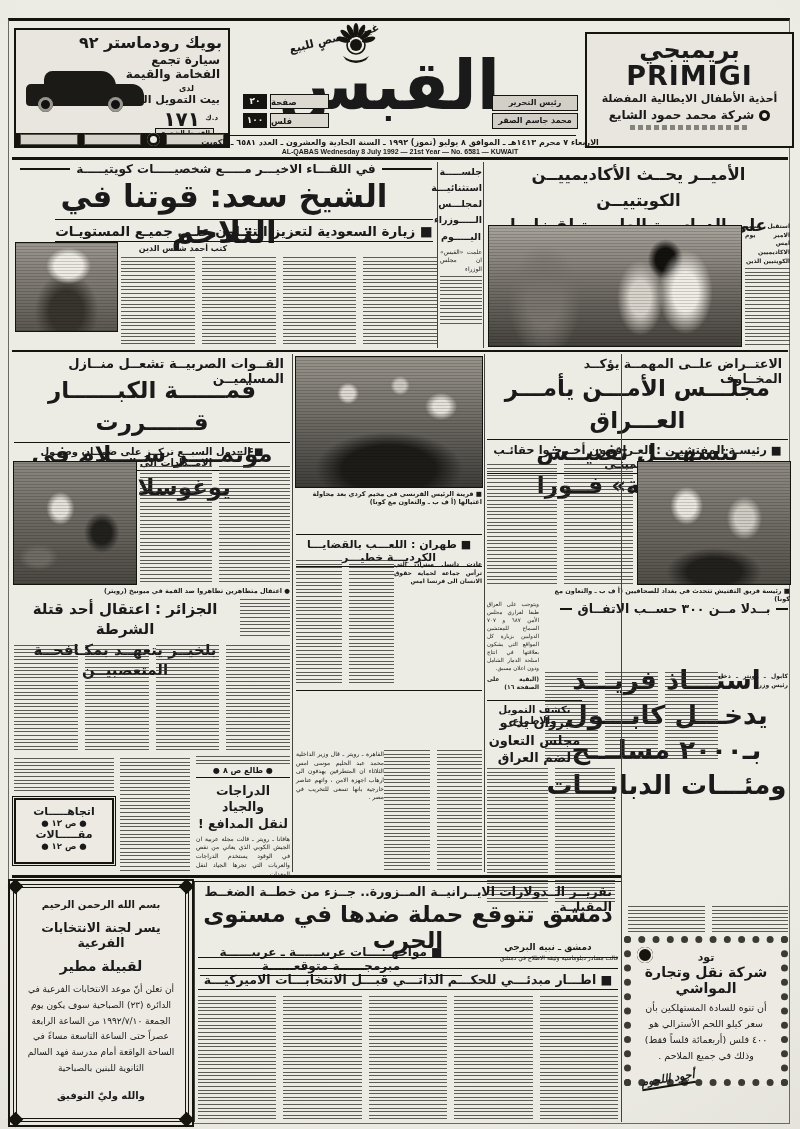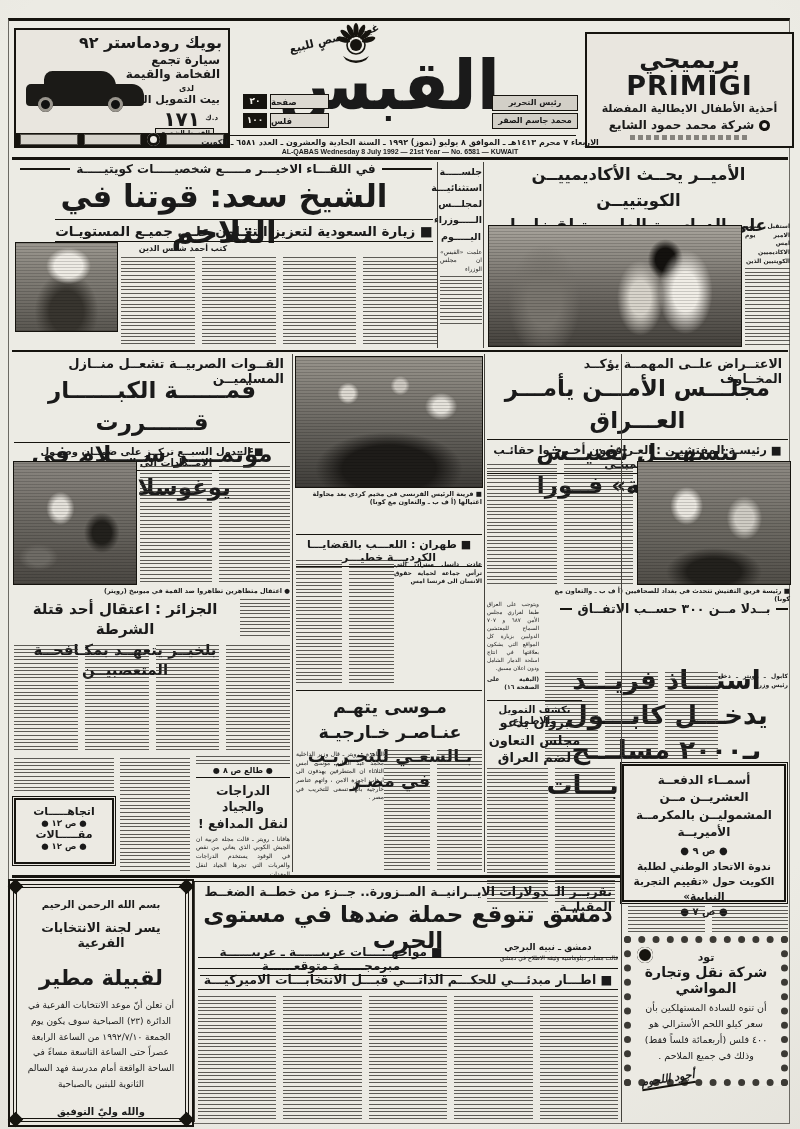--- a/index.html
+++ b/index.html
@@ -134,21 +134,21 @@
   </div>
   <div class="abs" style="left:243px;top:113px;width:86px;height:15px;display:flex;gap:3px;">
     <div class="wordbox">فلس</div>
     <div class="numbox">١٠٠</div>
   </div>
 
   <div class="abs edbox" style="left:492px;top:95px;width:84px;height:14px;">رئيس التحرير</div>
   <div class="abs edbox" style="left:492px;top:113px;width:84px;height:14px;">محمد جاسم الصقر</div>
 
   <div class="abs adbox" style="left:585px;top:32px;width:205px;height:112px;">
-    <div class="b c" style="font-size:24px;margin-top:12px;">بريميجي</div>
+    <div class="b c" style="font-size:24px;margin-top:2px;">بريميجي</div>
     <div class="b c" style="font-size:27px;letter-spacing:1px;margin-top:-4px;">PRIMIGI</div>
     <div class="b c" style="font-size:11px;margin-top:1px;">أحذية الأطفال الايطالية المفضلة</div>
     <div class="c" style="margin-top:3px;display:flex;align-items:center;justify-content:center;gap:5px;">
       <span class="circlogo" style="width:11px;height:11px;"></span>
       <span class="b" style="font-size:12px;">شركة محمد حمود الشايع</span>
     </div>
     <div style="margin:3px auto 0;width:120px;height:5px;opacity:.55;background:repeating-linear-gradient(90deg,#34322d 0 5px,rgba(0,0,0,0) 5px 8px);"></div>
   </div>
 
   <div class="abs hr" style="left:230px;top:135px;width:346px;height:1px;"></div>
@@ -242,43 +242,33 @@
 
   <div class="abs b c" style="left:487px;top:700px;width:95px;font-size:10px;border-top:1.5px solid #16140f;padding-top:3px;">تكشف التمويل والاطماع</div>
   <div class="abs b c" style="left:487px;top:714px;width:95px;font-size:13px;line-height:1.35;">برزان يدعو مجلس التعاون لضم العراق</div>
   <div class="abs" style="left:487px;top:768px;width:128px;height:136px;">
     <div class="cols">
         <i class="col"></i>
         <i class="col"></i>
       </div>
   </div>
 
-  <div class="abs pgbox" style="left:622px;top:764px;width:164px;height:138px;padding:6px 6px;box-sizing:border-box;">
-    <div style="font-size:12px;line-height:1.45;">أسمــاء الدفعــة العشريــن مــن المشموليــن بالمكرمــة الأميريــة</div>
-    <div style="font-size:10px;margin:3px 0;">●  ص ٩  ●</div>
-    <div style="font-size:10.5px;line-height:1.45;">ندوة الاتحاد الوطني لطلبة الكويت حول «تقييم التجربة النيابية»</div>
-    <div style="font-size:10px;margin-top:2px;">●  ص ٧  ●</div>
-  </div>
 
   <div class="abs photo ph-crowd" style="left:296px;top:357px;width:186px;height:130px;"></div>
   <div class="abs cap" style="left:296px;top:490px;width:186px;">■ قرينة الرئيس الفرنسي في مخيم كردي بعد محاولة اغتيالها   (أ ف ب ـ والتعاون مع كونا)</div>
   <div class="abs subbar" style="left:296px;top:534px;width:186px;font-size:11px;">■ طهران : اللعـــب بالقضايـــا الكرديـــة خطيـــر</div>
   <div class="abs" style="left:296px;top:560px;width:186px;height:126px;">
     <div class="tiny b" style="width:88px;float:right;">عادت دانييل ميتران التي ترأس جماعة لحماية حقوق الانسان الى فرنسا امس</div>
     <div class="cols">
         <i class="col"></i>
         <i class="col"></i>
       </div>
   </div>
 
   <div class="abs hr" style="left:296px;top:690px;width:186px;height:1px;"></div>
-  <div class="abs b c" style="left:298px;top:695px;width:184px;font-size:17.5px;line-height:1.4;">
-    <div>مـوسى يتهـم عنـاصـر خـارجيـة</div>
-    <div>بـالسعـي للتخـريـب في مصـر</div>
-  </div>
   <div class="abs" style="left:296px;top:750px;width:186px;height:122px;">
     <div class="tiny" style="width:88px;float:left;">القاهرة ـ رويتر ـ قال وزير الداخلية محمد عبد الحليم موسى امس الثلاثاء ان المتطرفين يهدفون الى ارهاب اجهزة الامن ، واتهم عناصر خارجية بانها تسعى للتخريب في مصر .</div>
     <div class="cols">
         <i class="col"></i>
         <i class="col"></i>
       </div>
   </div>
 
   <div class="abs kick" style="left:14px;top:356px;width:276px;font-size:13px;justify-content:flex-end;">
       <span>القــوات الصربيــة تشعــل منــازل المسلميــن</span>
@@ -340,21 +330,21 @@
   <div class="abs vr" style="left:194px;top:882px;height:240px;"></div>
   <div class="abs vr" style="left:621px;top:354px;height:768px;"></div>
 
   <div class="abs ornate" style="left:13px;top:884px;width:176px;height:238px;padding:14px 10px;box-sizing:border-box;text-align:center;">
     <div class="orn" style="left:-4px;top:-4px;"></div>
     <div class="orn" style="right:-4px;top:-4px;"></div>
     <div class="orn" style="left:-4px;bottom:-4px;"></div>
     <div class="orn" style="right:-4px;bottom:-4px;"></div>
     <div class="b" style="font-size:10px;">بسم الله الرحمن الرحيم</div>
     <div class="b" style="font-size:12.5px;margin-top:10px;">يسر لجنة الانتخابات الفرعية</div>
-    <div class="b" style="font-size:21px;margin-top:16px;">لقبيلة مطير</div>
+    <div class="b" style="font-size:14px;margin-top:8px;">لقبيلة مطير</div>
     <div style="font-size:9px;line-height:1.75;margin-top:8px;text-align:center;">أن تعلن أنّ موعد الانتخابات الفرعية في الدائرة (٢٣) الصباحية سوف يكون يوم الجمعة ١٩٩٢/٧/١٠ من الساعة الرابعة عصراً حتى الساعة التاسعة مساءً في الساحة الواقعة أمام مدرسة فهد السالم الثانوية للبنين بالصباحية</div>
     <div class="b" style="font-size:10px;margin-top:13px;">والله وليّ التوفيق</div>
   </div>
 
   <div class="abs kick" style="left:198px;top:884px;width:420px;font-size:12.5px;">
       <span>تقريــر الــدولارات الايــرانيــة المــزورة..  جــزء من خطــة الضغــط المقبلــة</span>
     </div>
   <div class="abs b c" style="left:198px;top:901px;width:420px;font-size:23px;border-bottom:1.5px solid #16140f;padding-bottom:4px;">دمشق تتوقع حملة ضدها في مستوى الحرب</div>
   <div class="abs b" style="left:478px;top:942px;width:140px;font-size:9px;text-align:center;">دمشق ـ نبيه البرجي</div>
   <div class="abs tiny" style="left:478px;top:954px;width:140px;">قالت مصادر دبلوماسية وثيقة الاطلاع في دمشق</div>

